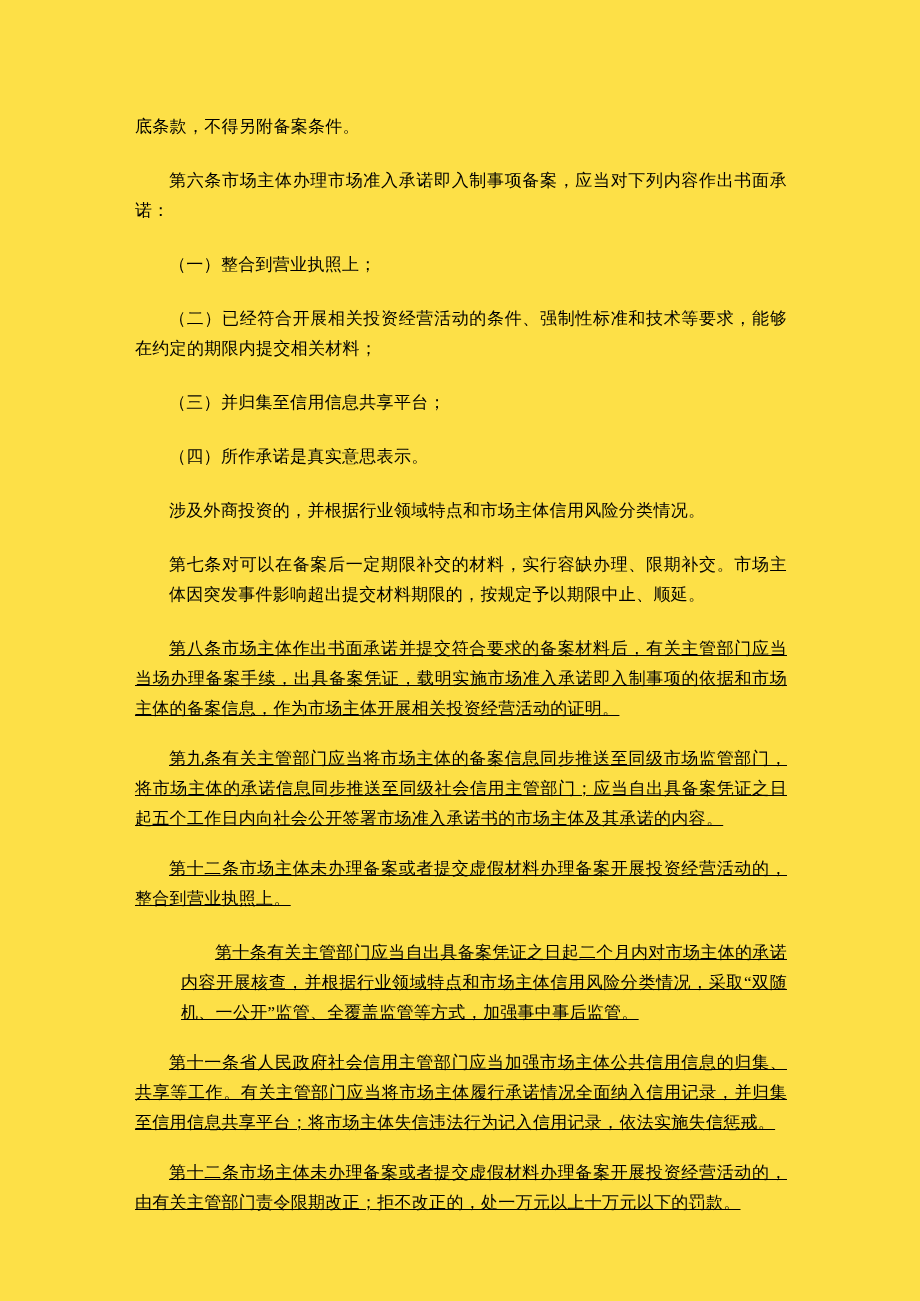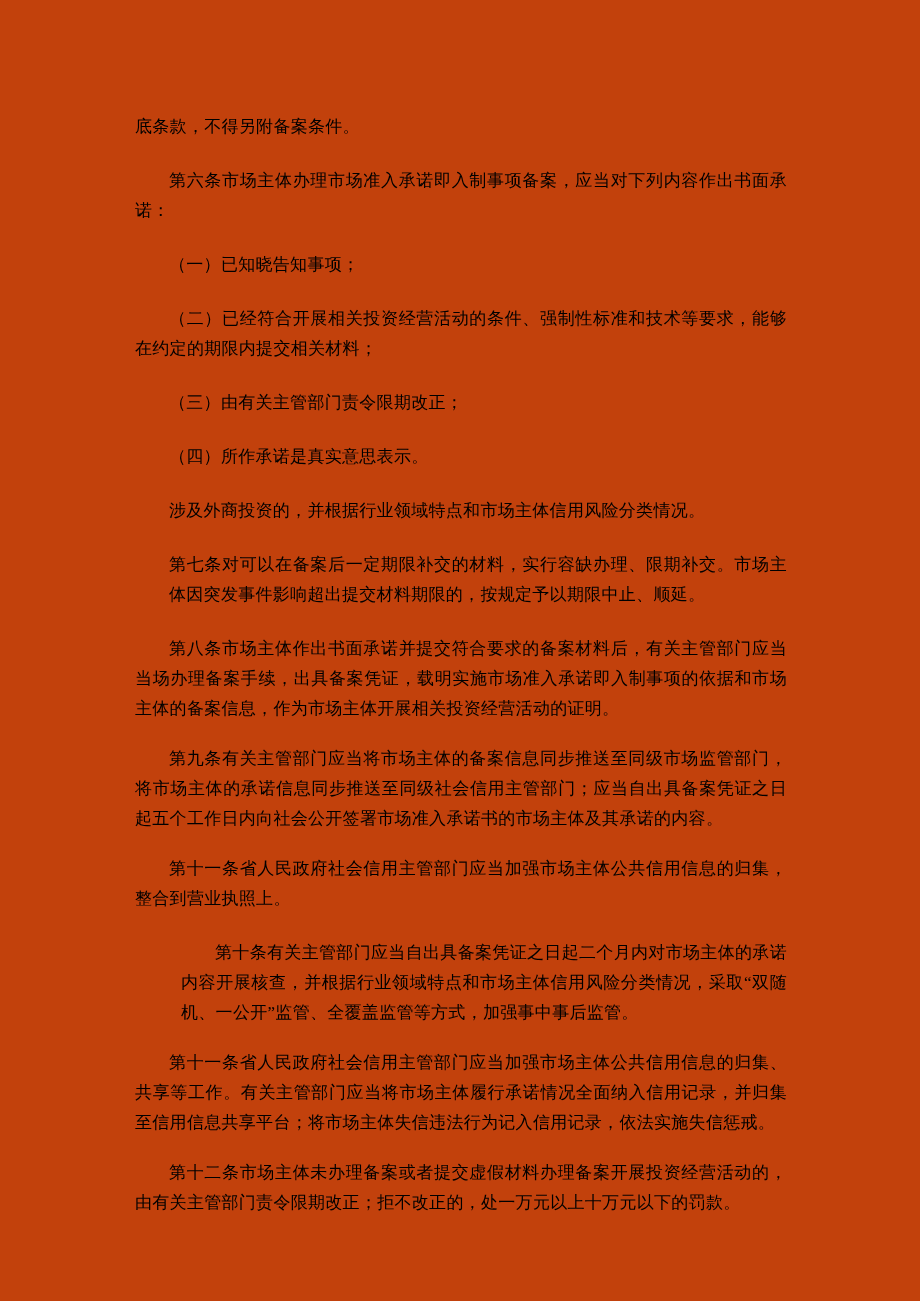--- a/index.html
+++ b/index.html
@@ -4,21 +4,21 @@
 <style>
   html, body {
     margin: 0;
     padding: 0;
     background: #ffffff;
   }
   .page {
     position: relative;
     width: 920px;
     height: 1301px;
-    background: #c2410c;
+    background: #fde047;
     overflow: hidden;
     font-family: "Liberation Serif", "DejaVu Serif", serif;
     color: #000000;
   }
   .content {
     position: absolute;
     left: 135px;
     top: 112px;
     width: 652px;
   }
@@ -27,37 +27,37 @@
     font-size: 17px;
     line-height: 30px;
     text-align: justify;
     letter-spacing: 0.3px;
     word-break: break-all;
   }
   .para.flush { text-indent: 0; }
   .para.indent { text-indent: 2em; margin-top: 20px; }
   .para.block-indent { padding-left: 2em; text-indent: 0; }
   
-  .para:nth-child(n+9) { margin-bottom: 6px; }
+  .para:nth-child(n+9) { margin-bottom: 6px; text-decoration: underline; }
   
   .para:nth-child(12) { margin-top: 24px; margin-left: 46px; }
 </style>
 </head>
 <body>
 
 <div class="page">
   <div class="content">
       <p class="para flush">底条款，不得另附备案条件。</p>
       <p class="para indent">第六条市场主体办理市场准入承诺即入制事项备案，应当对下列内容作出书面承诺：</p>
-      <p class="para indent">（一）已知晓告知事项；</p>
+      <p class="para indent">（一）整合到营业执照上；</p>
       <p class="para indent">（二）已经符合开展相关投资经营活动的条件、强制性标准和技术等要求，能够在约定的期限内提交相关材料；</p>
-      <p class="para indent">（三）由有关主管部门责令限期改正；</p>
+      <p class="para indent">（三）并归集至信用信息共享平台；</p>
       <p class="para indent">（四）所作承诺是真实意思表示。</p>
       <p class="para indent">涉及外商投资的，并根据行业领域特点和市场主体信用风险分类情况。</p>
       <p class="para block-indent">第七条对可以在备案后一定期限补交的材料，实行容缺办理、限期补交。市场主体因突发事件影响超出提交材料期限的，按规定予以期限中止、顺延。</p>
       <p class="para indent">第八条市场主体作出书面承诺并提交符合要求的备案材料后，有关主管部门应当当场办理备案手续，出具备案凭证，载明实施市场准入承诺即入制事项的依据和市场主体的备案信息，作为市场主体开展相关投资经营活动的证明。</p>
       <p class="para indent">第九条有关主管部门应当将市场主体的备案信息同步推送至同级市场监管部门，将市场主体的承诺信息同步推送至同级社会信用主管部门；应当自出具备案凭证之日起五个工作日内向社会公开签署市场准入承诺书的市场主体及其承诺的内容。</p>
-      <p class="para indent">第十一条省人民政府社会信用主管部门应当加强市场主体公共信用信息的归集，整合到营业执照上。</p>
+      <p class="para indent">第十二条市场主体未办理备案或者提交虚假材料办理备案开展投资经营活动的，整合到营业执照上。</p>
       <p class="para indent">第十条有关主管部门应当自出具备案凭证之日起二个月内对市场主体的承诺内容开展核查，并根据行业领域特点和市场主体信用风险分类情况，采取“双随机、一公开”监管、全覆盖监管等方式，加强事中事后监管。</p>
       <p class="para indent">第十一条省人民政府社会信用主管部门应当加强市场主体公共信用信息的归集、共享等工作。有关主管部门应当将市场主体履行承诺情况全面纳入信用记录，并归集至信用信息共享平台；将市场主体失信违法行为记入信用记录，依法实施失信惩戒。</p>
       <p class="para indent">第十二条市场主体未办理备案或者提交虚假材料办理备案开展投资经营活动的，由有关主管部门责令限期改正；拒不改正的，处一万元以上十万元以下的罚款。</p>
     </div>
 </div>
 
 </body></html>

